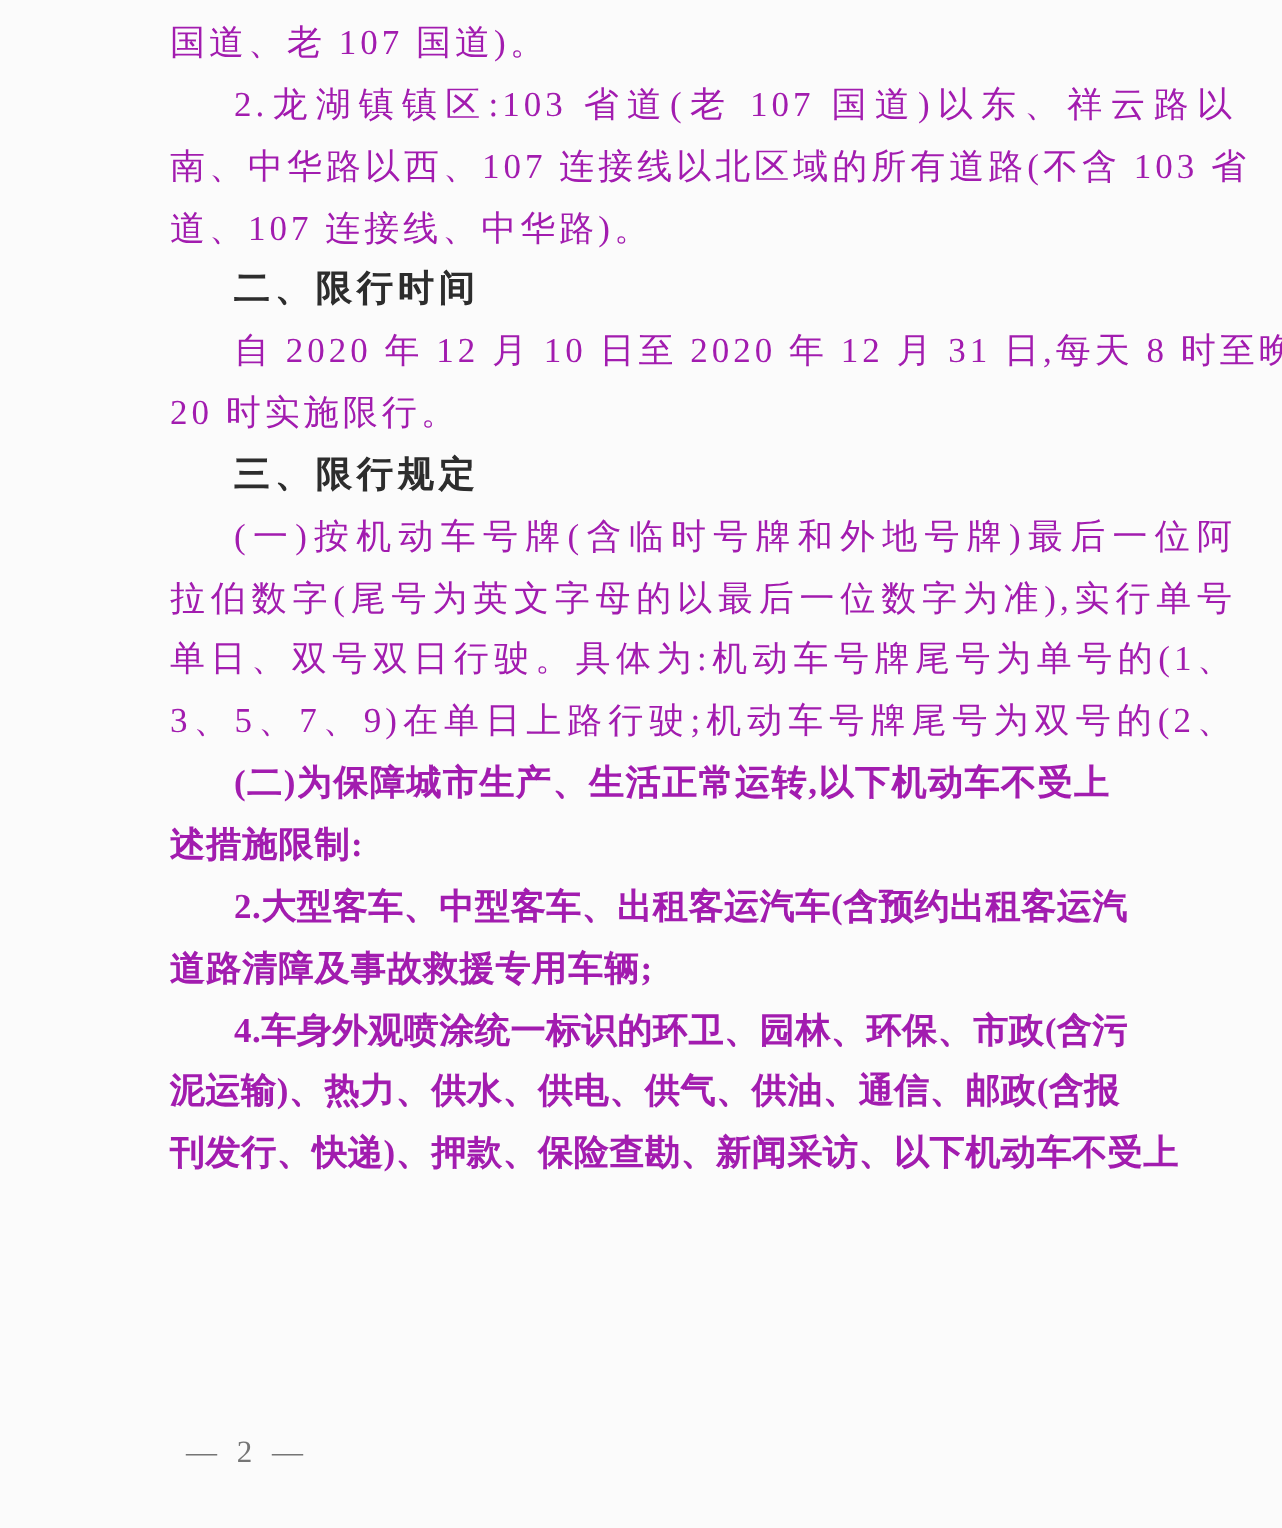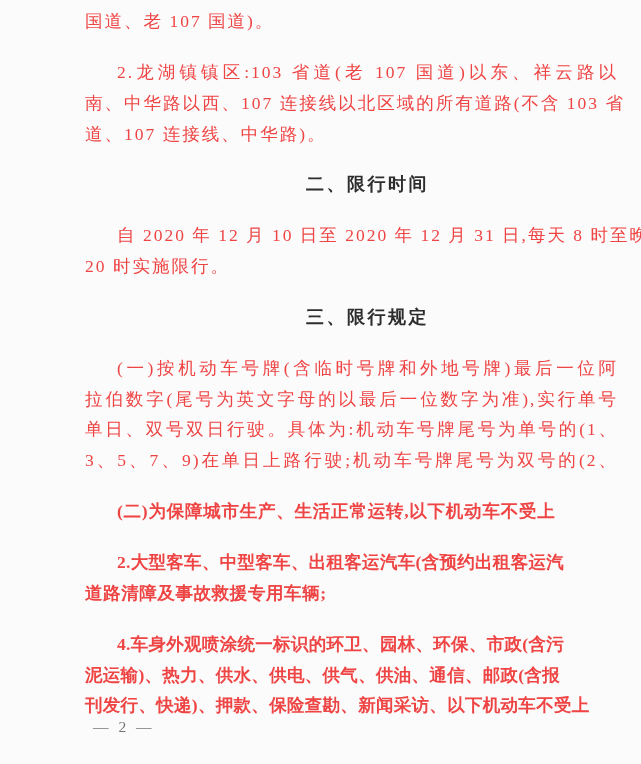--- a/index.html
+++ b/index.html
@@ -16,48 +16,47 @@
   .doc {
     position: absolute;
     left: 85px;
     top: 6px;
     width: 533px;
   }
   .line {
     height: 30.85px;
     line-height: 30.85px;
     font-size: 17.5px;
-    color: #ef4444;
+    color: #a21caf;
     font-family: "Liberation Serif", "DejaVu Serif", serif;
     white-space: nowrap;
   }
   .line.wide   { letter-spacing: 2px; }
   .line.norm   { letter-spacing: 0.6px; font-weight: bold; }
-  .line.indent { text-indent: 32px; margin-top: 20px; }
+  .line.indent { text-indent: 32px; }
   .line.fill-a {
     width: 533px;
     text-align: justify;
     text-align-last: justify;
     text-justify: inter-character;
     letter-spacing: 2px;
   }
   .line.fill-b {
     width: 470px;
     text-align: justify;
     text-align-last: justify;
     text-justify: inter-character;
     letter-spacing: 0.3px;
   }
   .line.heading {
     font-family: "Liberation Sans", "DejaVu Sans", sans-serif;
     font-weight: bold;
     color: #2d2d2d;
     font-size: 18px;
     letter-spacing: 2.5px;
-    text-align: center;
   }
   .footer {
     position: absolute;
     left: 93px;
     top: 712px;
     height: 30px;
     line-height: 30px;
     font-size: 15.5px;
     color: #757575;
     letter-spacing: 3px;
@@ -74,20 +73,21 @@
     <div class="line wide">道、107 连接线、中华路)。</div>
     <div class="line wide indent heading">二、限行时间</div>
     <div class="line wide indent fill-a">自 2020 年 12 月 10 日至 2020 年 12 月 31 日,每天 8 时至晚</div>
     <div class="line wide">20 时实施限行。</div>
     <div class="line wide indent heading">三、限行规定</div>
     <div class="line wide indent fill-a">(一)按机动车号牌(含临时号牌和外地号牌)最后一位阿</div>
     <div class="line wide fill-a">拉伯数字(尾号为英文字母的以最后一位数字为准),实行单号</div>
     <div class="line wide fill-a">单日、双号双日行驶。具体为:机动车号牌尾号为单号的(1、</div>
     <div class="line wide fill-a">3、5、7、9)在单日上路行驶;机动车号牌尾号为双号的(2、</div>
     <div class="line norm indent fill-b">(二)为保障城市生产、生活正常运转,以下机动车不受上</div>
+    <div class="line norm">述措施限制:</div>
     <div class="line norm indent fill-b">2.大型客车、中型客车、出租客运汽车(含预约出租客运汽</div>
     <div class="line norm">道路清障及事故救援专用车辆;</div>
     <div class="line norm indent fill-b">4.车身外观喷涂统一标识的环卫、园林、环保、市政(含污</div>
     <div class="line norm fill-b">泥运输)、热力、供水、供电、供气、供油、通信、邮政(含报</div>
     <div class="line norm fill-b">刊发行、快递)、押款、保险查勘、新闻采访、以下机动车不受上</div>
   </div>
 
 <div class="footer">— 2 —</div>
 
 </body></html>

